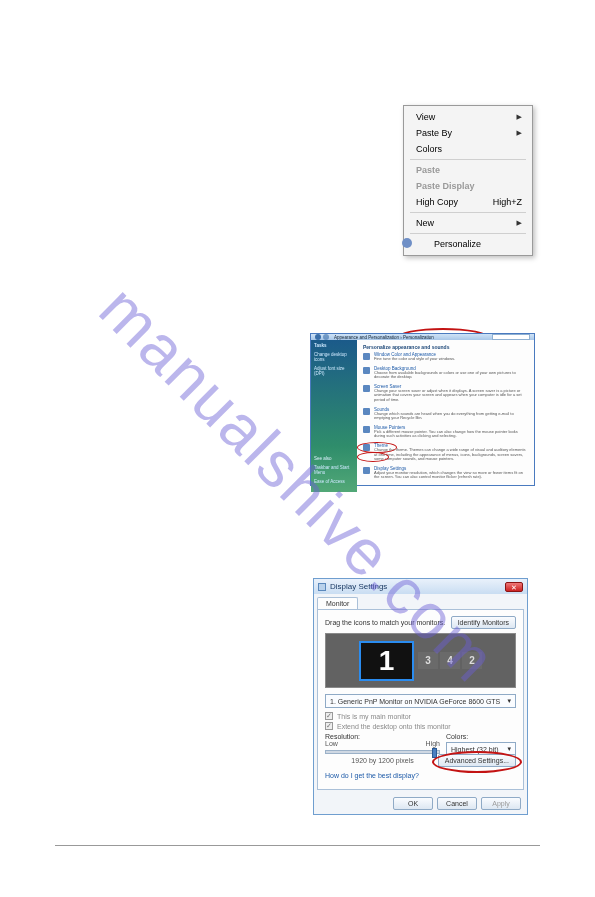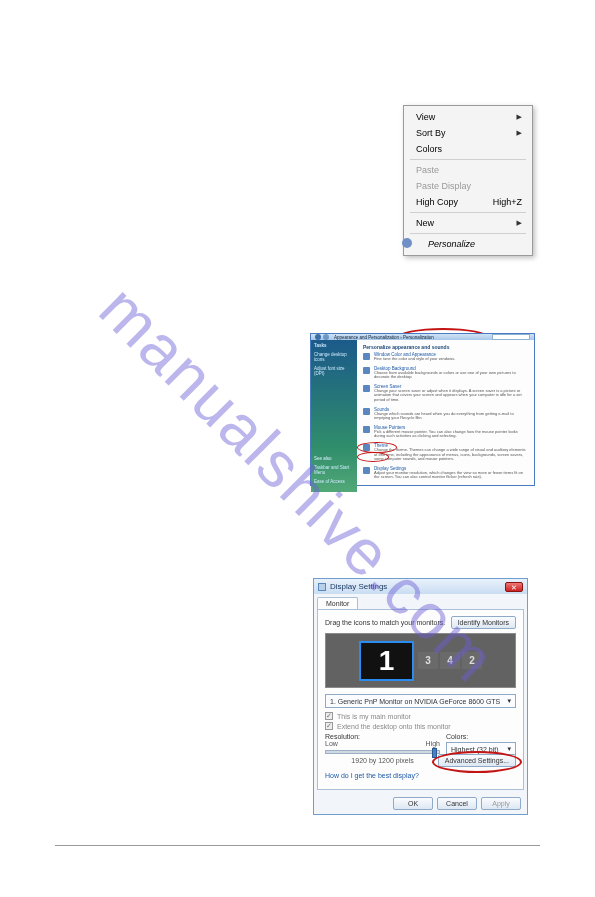--- a/index.html
+++ b/index.html
@@ -45,21 +45,21 @@
   .ctx-item {
     display: flex;
     justify-content: space-between;
     align-items: center;
     padding: 3px 10px 3px 12px;
     font-size: 9px;
     color: #000;
     position: relative;
     text-align: right;
   }
-  .ctx-item.disabled { color: #9a9a9a; }
+  .ctx-item.disabled { color: #9a9a9a; font-weight: bold; }
   .ctx-sep { height: 1px; background: #cfcfcf; margin: 2px 6px; }
   .ctx-arrow { font-size: 7px; color: #333; }
   .ctx .ellipse {
     position: absolute;
     left: -7px; top: 222px;
     width: 92px; height: 19px;
     border: 2px solid #c31313;
     border-radius: 50%/50%;
     z-index: 6;
   }
@@ -240,21 +240,21 @@
 <div class="page">
 
 <div class="wm">manualshive.com</div>
 
 <div class="ctx">
   <div class="ctx-item">
         <span>View</span>
         <span class="ctx-arrow">▶</span>
       </div>
   <div class="ctx-item">
-        <span>Sort By</span>
+        <span>Paste By</span>
         <span class="ctx-arrow">▶</span>
       </div>
   <div class="ctx-item">
         <span>Colors</span>
       </div>
   <div class="ctx-sep"></div>
   <div class="ctx-item disabled">
         <span>Paste</span>
       </div>
   <div class="ctx-item disabled">
@@ -265,21 +265,21 @@
         <span>High+Z</span>
       </div>
   <div class="ctx-sep"></div>
   <div class="ctx-item">
         <span>New</span>
         <span class="ctx-arrow">▶</span>
       </div>
   <div class="ctx-sep"></div>
   <div class="ctx-item" style="position:relative;">
     <span class="ctx-icon"></span>
-    <span style="margin-left:12px;font-style:italic;">Personalize</span>
+    <span style="margin-left:18px;">Personalize</span>
   </div>
   <div class="ellipse"></div>
 </div>
 
 <div class="win">
   <div class="win-title">
     <div class="circ"></div>
     <div class="circ" style="opacity:.6"></div>
     <span style="margin-left:3px;">Appearance and Personalization  ›  Personalization</span>
     <div class="search"></div>

